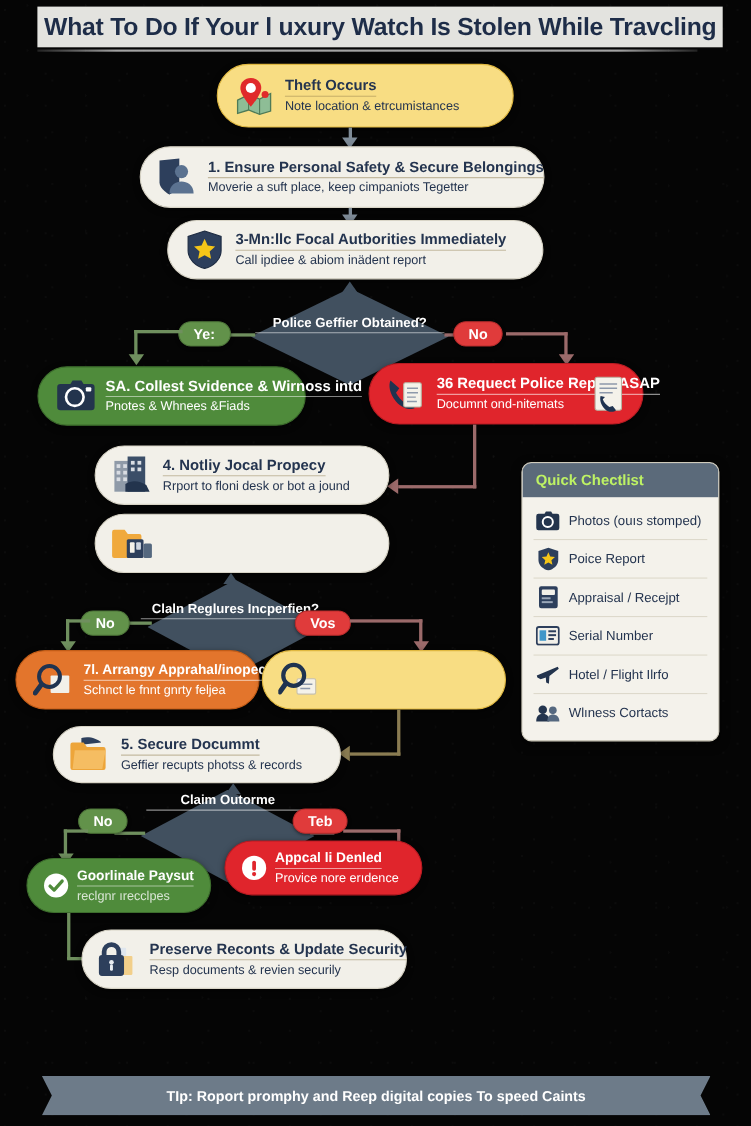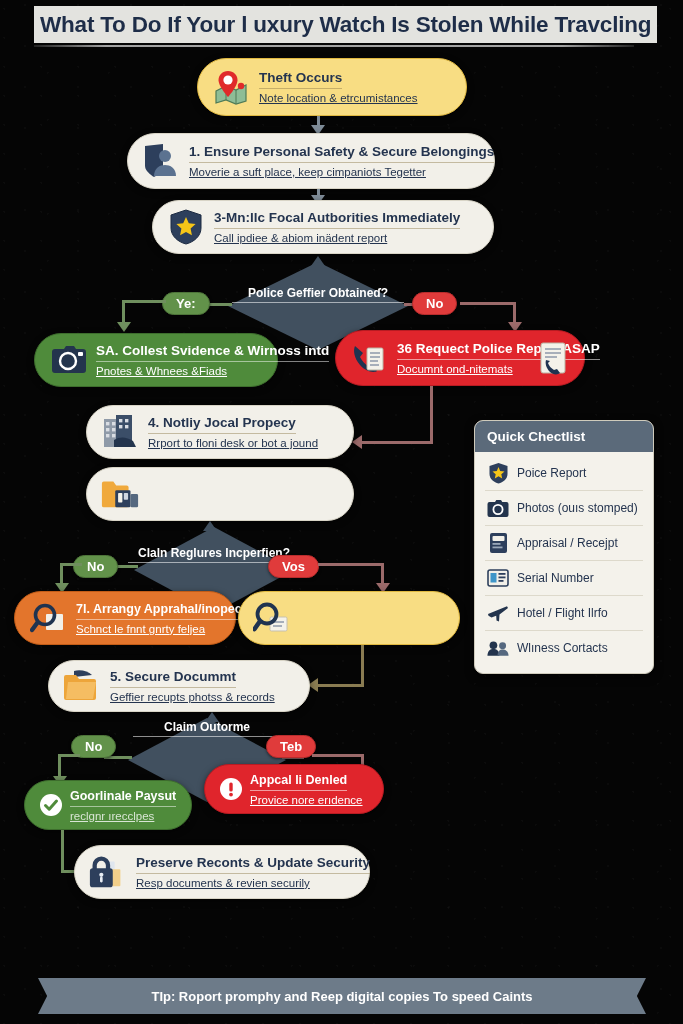--- a/index.html
+++ b/index.html
@@ -43,21 +43,21 @@
     box-shadow: 0 2px 6px rgba(0,0,0,0.55);
   }
   .node .ico { flex: 0 0 auto; width: 40px; height: 40px; margin-right: 8px;
                display:flex; align-items:center; justify-content:center; }
   .node .txt { flex: 1 1 auto; min-width: 0; }
   .node .hl {
     font-size: 13.5px; font-weight: bold; line-height: 1.15;
     padding-bottom: 2px; white-space: nowrap;
   }
   .node .sub {
-    font-size: 11.5px; line-height: 1.2; padding-top: 3px; white-space: nowrap; text-decoration: underline;
+    font-size: 11.5px; line-height: 1.2; padding-top: 3px; white-space: nowrap;
   }
   .node .hl { border-bottom: 1px solid rgba(140,120,70,0.45); display:inline-block; }
 
   
   .t-cream { background: #f2f0e9; border: 1px solid #d8d4c6; }
   .t-cream .hl, .t-cream .sub { color: #24344f; }
   .t-yellow { background: #f8dd83; border: 1px solid #e0b840; }
   .t-yellow .hl, .t-yellow .sub { color: #24344f; }
   .t-green { background: #4f8b3b; border: 1px solid #3d6d2d; }
   .t-green .hl, .t-green .sub { color: #ffffff; }
@@ -102,21 +102,21 @@
   .arrow.up   { border-left: 7px solid transparent; border-right: 7px solid transparent; border-bottom: 10px solid #41505f; }
   .arrow.left { border-top: 7px solid transparent; border-bottom: 7px solid transparent; border-right: 10px solid #7e8b97; }
 
   
   #checklist {
     position: absolute; left: 474px; top: 420px; width: 180px;
     background: #f4f2eb; border: 1px solid #cfcbbc; border-radius: 9px;
     box-shadow: 0 3px 9px rgba(0,0,0,0.6); overflow: hidden;
   }
   #checklist .ck-head {
-    background: #5b6a7a; color: #ffffff; font-size: 13.5px; font-weight: bold;
+    background: #5b6a7a; color: #bef264; font-size: 13.5px; font-weight: bold;
     padding: 8px 12px;
   }
   #checklist .ck-body { padding: 4px 10px 8px 10px; }
   .ck-row {
     display: flex; align-items: center; gap: 8px;
     padding: 6px 2px; border-bottom: 1px solid #ddd9cb;
     font-size: 12px; color: #24344f;
   }
   .ck-row:last-child { border-bottom: none; }
   .ck-ico { flex: 0 0 auto; width: 22px; height: 22px; display:flex; align-items:center; justify-content:center; }
@@ -406,36 +406,36 @@
       <div class="sub">Resp documents &amp; revien securily</div>
     </span>
   </div>
 
   <div id="checklist">
     <div class="ck-head">Quick Chectlist</div>
     <div class="ck-body">
 
       <div class="ck-row">
         <span class="ck-ico">
+          <svg width="22" height="19" viewBox="0 0 22 19">
+            <path d="M6 3 L8 3 L9.3 1 L14 1 L15.3 3 L19.5 3 A2 2 0 0 1 21.5 5 L21.5 16 A2 2 0 0 1 19.5 18 L2.5 18 A2 2 0 0 1 0.5 16 L0.5 5 A2 2 0 0 1 2.5 3 Z" fill="#23344d"></path>
+            <circle cx="11" cy="10.5" r="4.6" fill="#23344d" stroke="#ffffff" stroke-width="1.8"></circle>
+          </svg>
+        </span>
+        <span>Photos (ouıs stomped)</span>
+      </div>
+
+      <div class="ck-row">
+        <span class="ck-ico">
           <svg width="21" height="22" viewBox="0 0 21 22">
             <path d="M10.5 1 L19.5 4 L19.5 12 C19.5 17 15 20.5 10.5 21.5 C6 20.5 1.5 17 1.5 12 L1.5 4 Z" fill="#2d3f5c"></path>
             <path d="M10.5 5 L12.2 9 L16.5 9.4 L13.3 12.3 L14.2 16.5 L10.5 14.3 L6.8 16.5 L7.7 12.3 L4.5 9.4 L8.8 9 Z" fill="#f5c518"></path>
           </svg>
         </span>
         <span>Poice Report</span>
-      </div>
-
-      <div class="ck-row">
-        <span class="ck-ico">
-          <svg width="22" height="19" viewBox="0 0 22 19">
-            <path d="M6 3 L8 3 L9.3 1 L14 1 L15.3 3 L19.5 3 A2 2 0 0 1 21.5 5 L21.5 16 A2 2 0 0 1 19.5 18 L2.5 18 A2 2 0 0 1 0.5 16 L0.5 5 A2 2 0 0 1 2.5 3 Z" fill="#23344d"></path>
-            <circle cx="11" cy="10.5" r="4.6" fill="#23344d" stroke="#ffffff" stroke-width="1.8"></circle>
-          </svg>
-        </span>
-        <span>Photos (ouıs stomped)</span>
       </div>
 
       <div class="ck-row">
         <span class="ck-ico">
           <svg width="19" height="22" viewBox="0 0 19 22">
             <rect x="1" y="1" width="17" height="20" rx="2" fill="#2d3f5c"></rect>
             <rect x="3.5" y="4" width="12" height="5" rx="1" fill="#f2f0e9"></rect>
             <rect x="3.5" y="11" width="8" height="1.8" fill="#9aa7b8"></rect>
             <rect x="3.5" y="14.5" width="10" height="1.8" fill="#9aa7b8"></rect>
           </svg>

